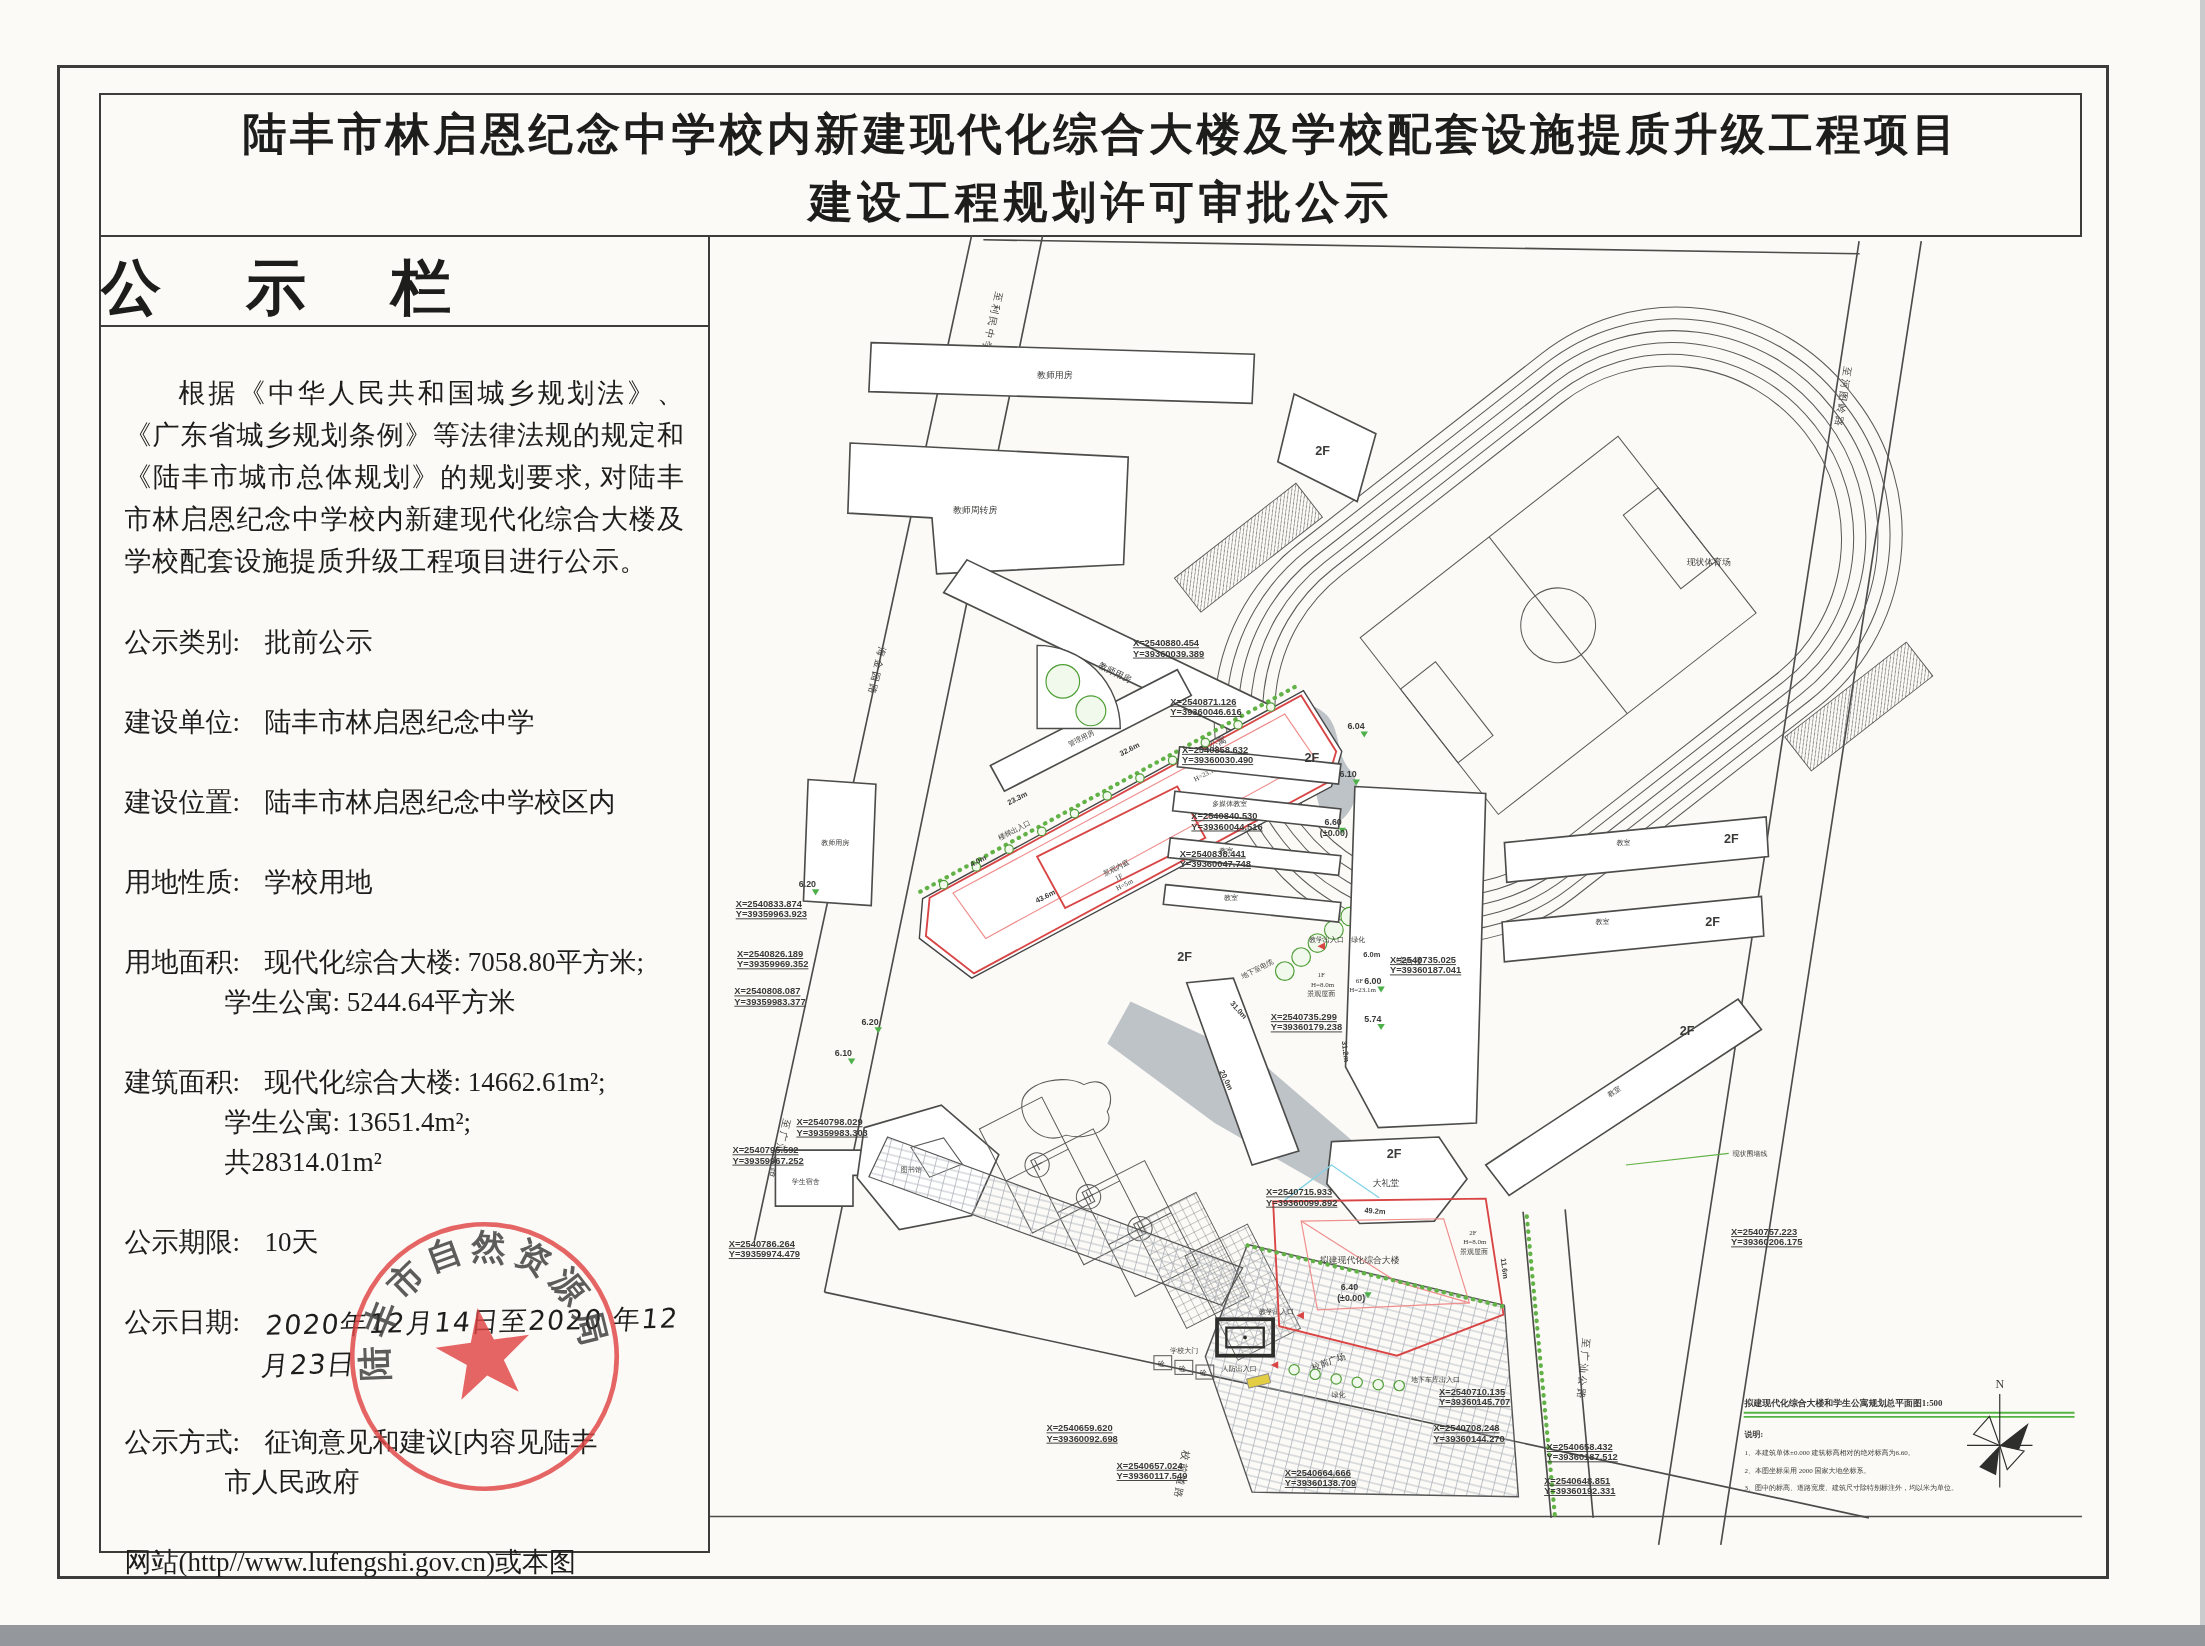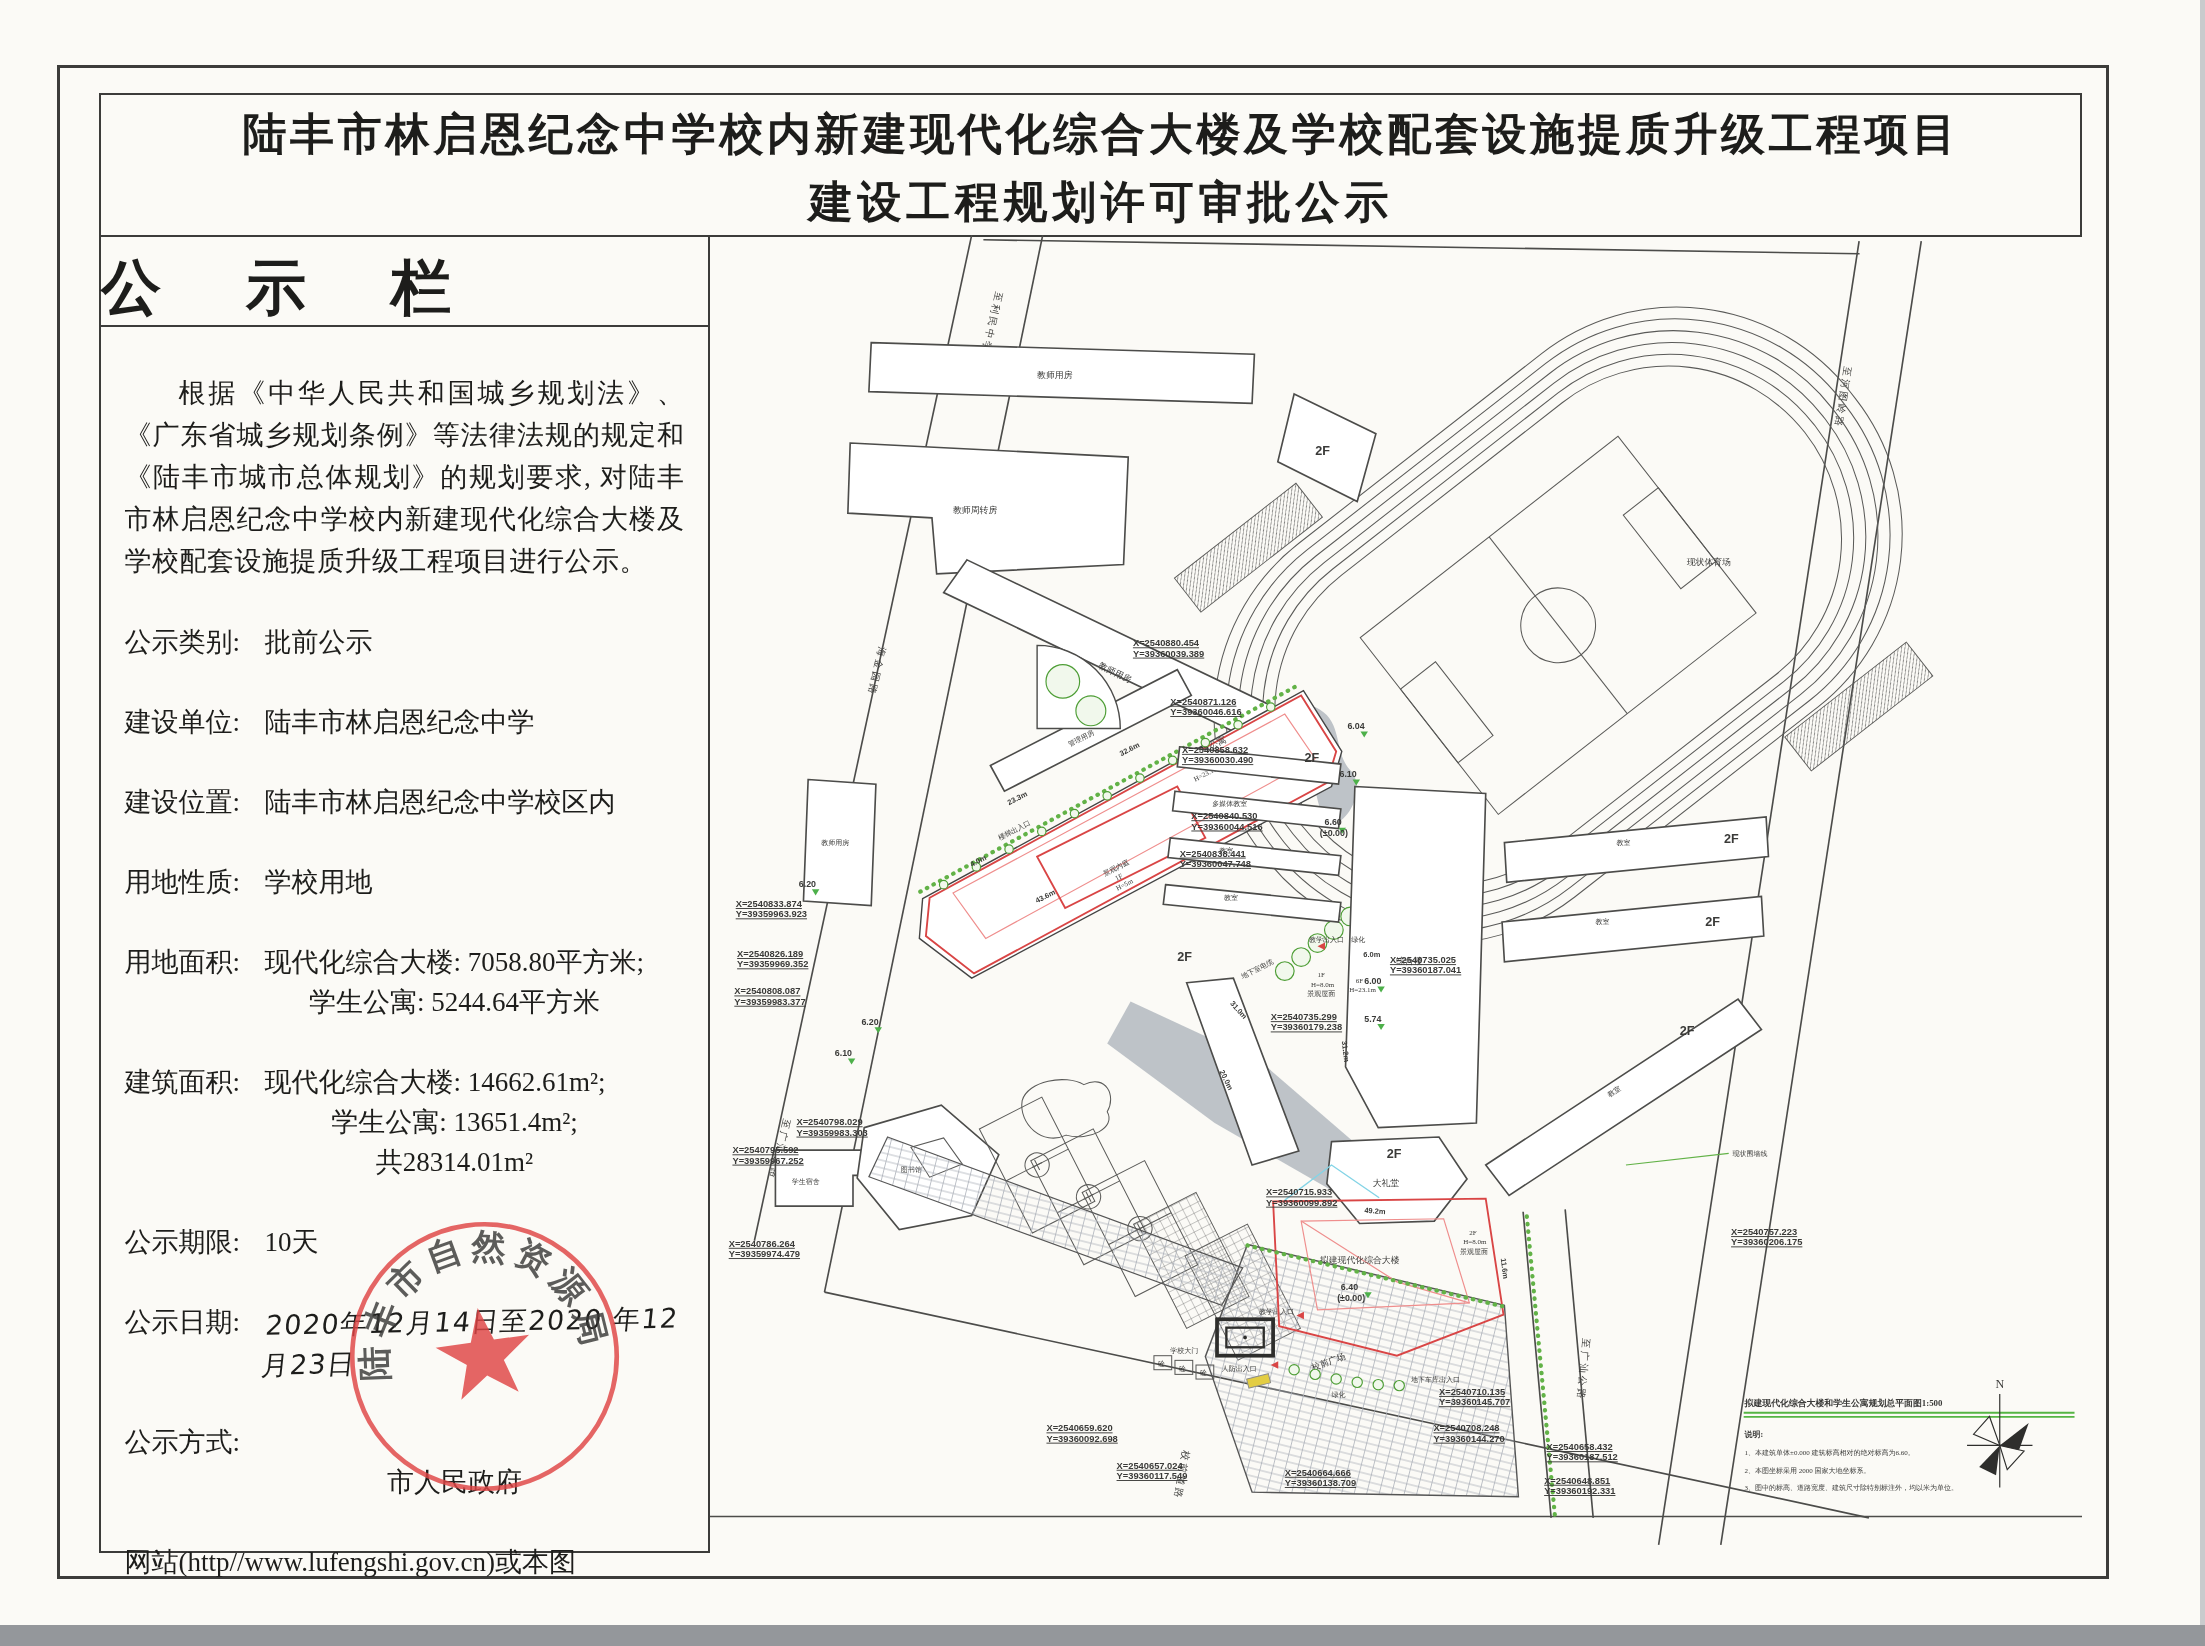--- a/index.html
+++ b/index.html
@@ -15,21 +15,21 @@
         border-left:2.8px solid #3c3c3a;border-right:2.8px solid #3c3c3a;border-bottom:2.8px solid #3c3c3a;
         box-sizing:border-box;}
   .board-header{height:92px;border-bottom:2.8px solid #3c3c3a;box-sizing:border-box;
         text-align:left;font-size:60px;font-weight:700;letter-spacing:35px;padding-top:13px;}
   .board-body{padding:45px 23.4px 0 23.4px;font-size:27px;line-height:42px;}
   .intro{text-align:justify;text-indent:2em;letter-spacing:0.5px;}
   .fields{margin-top:28px;}
   .frow{display:flex;line-height:40px;margin-top:40px;}
   .flabel{flex:0 0 140px;}
   .fval{flex:1;}
-  .cont{margin-left:100px;line-height:40px;text-align:center;}
+  .cont{margin-left:100px;line-height:40px;}
   .hand{display:inline-block;transform:skewX(-7deg) rotate(-1deg);
         font-family:"DejaVu Sans",sans-serif;font-weight:400;letter-spacing:1.4px;}
   .remark{margin-top:17px;}
   .sign-date{margin-top:117px;text-align:right;padding-right:61px;font-size:30px;}
   .stamp{position:absolute;left:241px;top:979px;width:285px;height:285px;opacity:.82;}
   .map-area{position:absolute;left:710px;top:235px;width:1372px;height:1318px;}
   .shadow-bottom{position:absolute;left:0;bottom:0;width:100%;height:20.6px;background:#94979b;}
   .shadow-right{position:absolute;top:0;right:0;width:4.7px;height:100%;background:#c9cbcd;}
   
   svg text{font-family:"Liberation Serif","DejaVu Serif",serif;fill:#3a3a38;}
@@ -97,20 +97,21 @@
         <div class="frow">
             <span class="flabel">公示期限:</span>
             <span class="fval">10天</span>
           </div>
         <div class="frow">
             <span class="flabel">公示日期:</span>
             <span class="fval hand">2020年12月14日至2020 年12 月23日</span>
           </div>
         <div class="frow">
             <span class="flabel">公示方式:</span>
+            <span class="fval">征询意见和建议[内容见陆丰</span>
           </div>
         <div class="cont">市人民政府</div>
         <div class="frow">
             <span>网站</span>
             <span>(http//www.lufengshi.gov.cn)或本图</span>
           </div>
         <div class="frow">
             <span class="flabel">承办单位:</span>
             <span class="fval">陆丰市自然资源局</span>
           </div>

